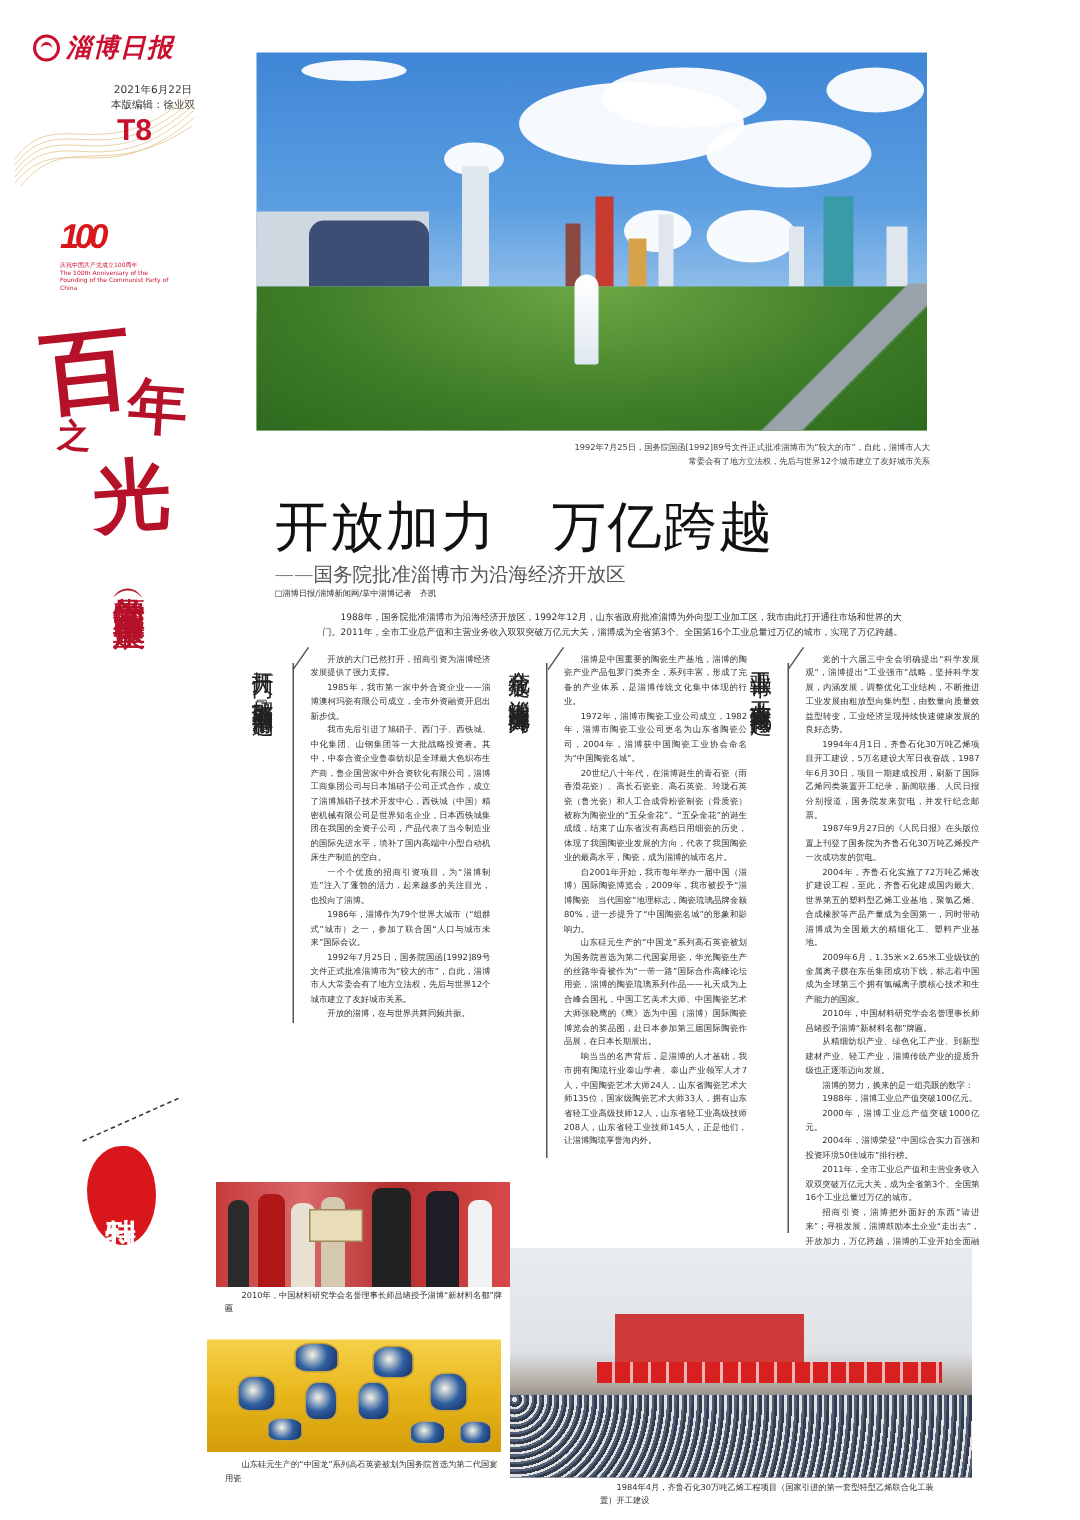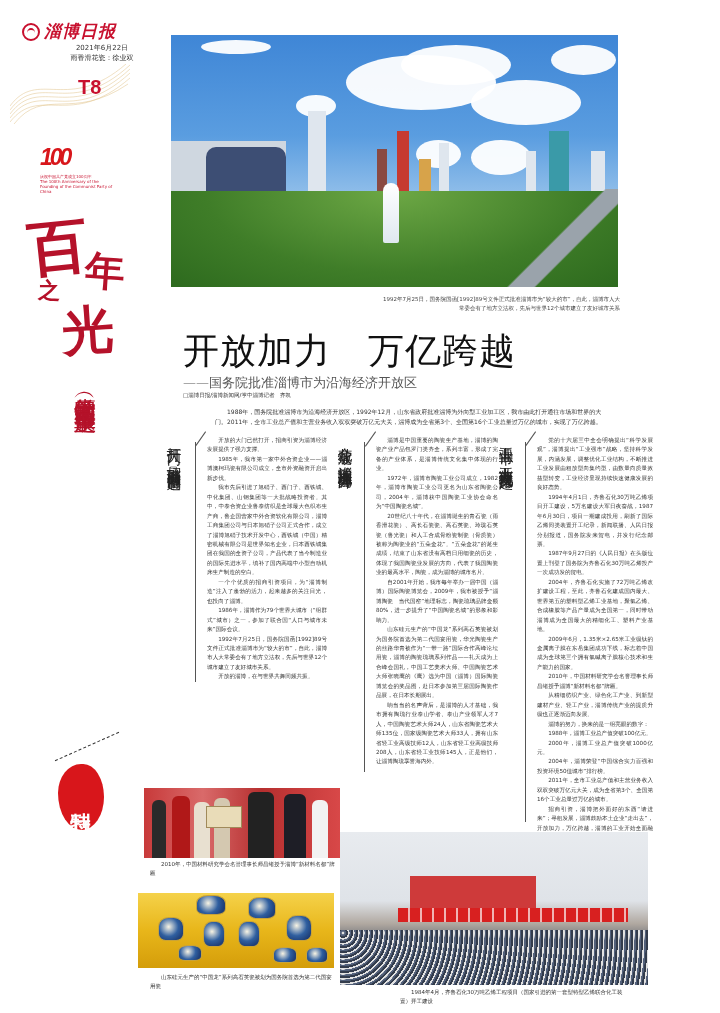--- a/index.html
+++ b/index.html
@@ -6,21 +6,21 @@
   html, body { width: 720px; height: 1013px; background: #ffffff; overflow: hidden; }
   body { position: relative; font-family: "DejaVu Sans", sans-serif; color: #222; }
 
   
   .masthead { position: absolute; left: 22px; top: 20px; width: 130px; text-align: center; }
   .logo-row { display: flex; align-items: center; gap: 4px; }
   .logo-mark { width: 18px; height: 18px; border-radius: 50%; border: 2px solid #c8102e; position: relative; }
   .logo-mark::after { content: ""; position: absolute; left: 3px; top: 3px; width: 8px; height: 8px; border-radius: 50%; border-top: 2px solid #c8102e; }
   .logo-text { font-family: "DejaVu Serif", serif; font-weight: bold; font-style: italic; color: #c8102e; font-size: 17px; letter-spacing: 1px; }
   .issue-date, .issue-editor { font-size: 7px; color: #333; margin-left: 30px; line-height: 10px; }
-  .issue-date { margin-top: 0; }
+  .issue-date { margin-top: 12px; }
   .page-no { position: absolute; left: 30px; top: 76px; font-family: "Liberation Sans", sans-serif; font-weight: bold; font-size: 20px; color: #c8102e; margin-left: 48px; }
   .ribbon { position: absolute; left: 10px; top: 64px; width: 120px; height: 60px; }
 
   .centenary { position: absolute; left: 40px; top: 140px; width: 75px; }
   .centenary-num { font-family: "Liberation Sans", sans-serif; font-weight: bold; font-style: italic; font-size: 23px; color: #d8161b; letter-spacing: -3px; line-height: 34px; }
   .centenary-cap { font-size: 4px; color: #c8102e; line-height: 5px; }
 
   .calli { position: absolute; font-family: "DejaVu Serif", serif; font-weight: bold; color: #b5122a; }
   .calli-bai { left: 28px; top: 208px; font-size: 60px; transform: rotate(-6deg); }
   .calli-nian { left: 85px; top: 244px; font-size: 40px; transform: rotate(4deg); }
@@ -69,21 +69,21 @@
 </style>
 </head>
 <body>
 
 <div class="masthead">
   <div class="logo-row">
     <span class="logo-mark"></span>
     <span class="logo-text">淄博日报</span>
   </div>
   <div class="issue-date">2021年6月22日</div>
-  <div class="issue-editor">雨香滑花瓷：徐业双</div>
+  <div class="issue-editor">本版编辑：徐业双</div>
 </div>
 
 <svg class="ribbon" viewBox="0 0 120 60">
   <g stroke="#d9b36a" stroke-width="0.5" fill="none" opacity="0.8">
     <path d="M0 50 C30 10 60 60 120 5"></path>
       <path d="M0 54 C30 14 60 64 120 9"></path>
     <path d="M0 46 C30 6 60 56 120 1"></path>
       <path d="M0 58 C30 20 60 66 120 14"></path>
     <path d="M4 60 C34 22 62 58 118 20"></path>
       <path d="M0 42 C28 4 58 50 116 0"></path>

